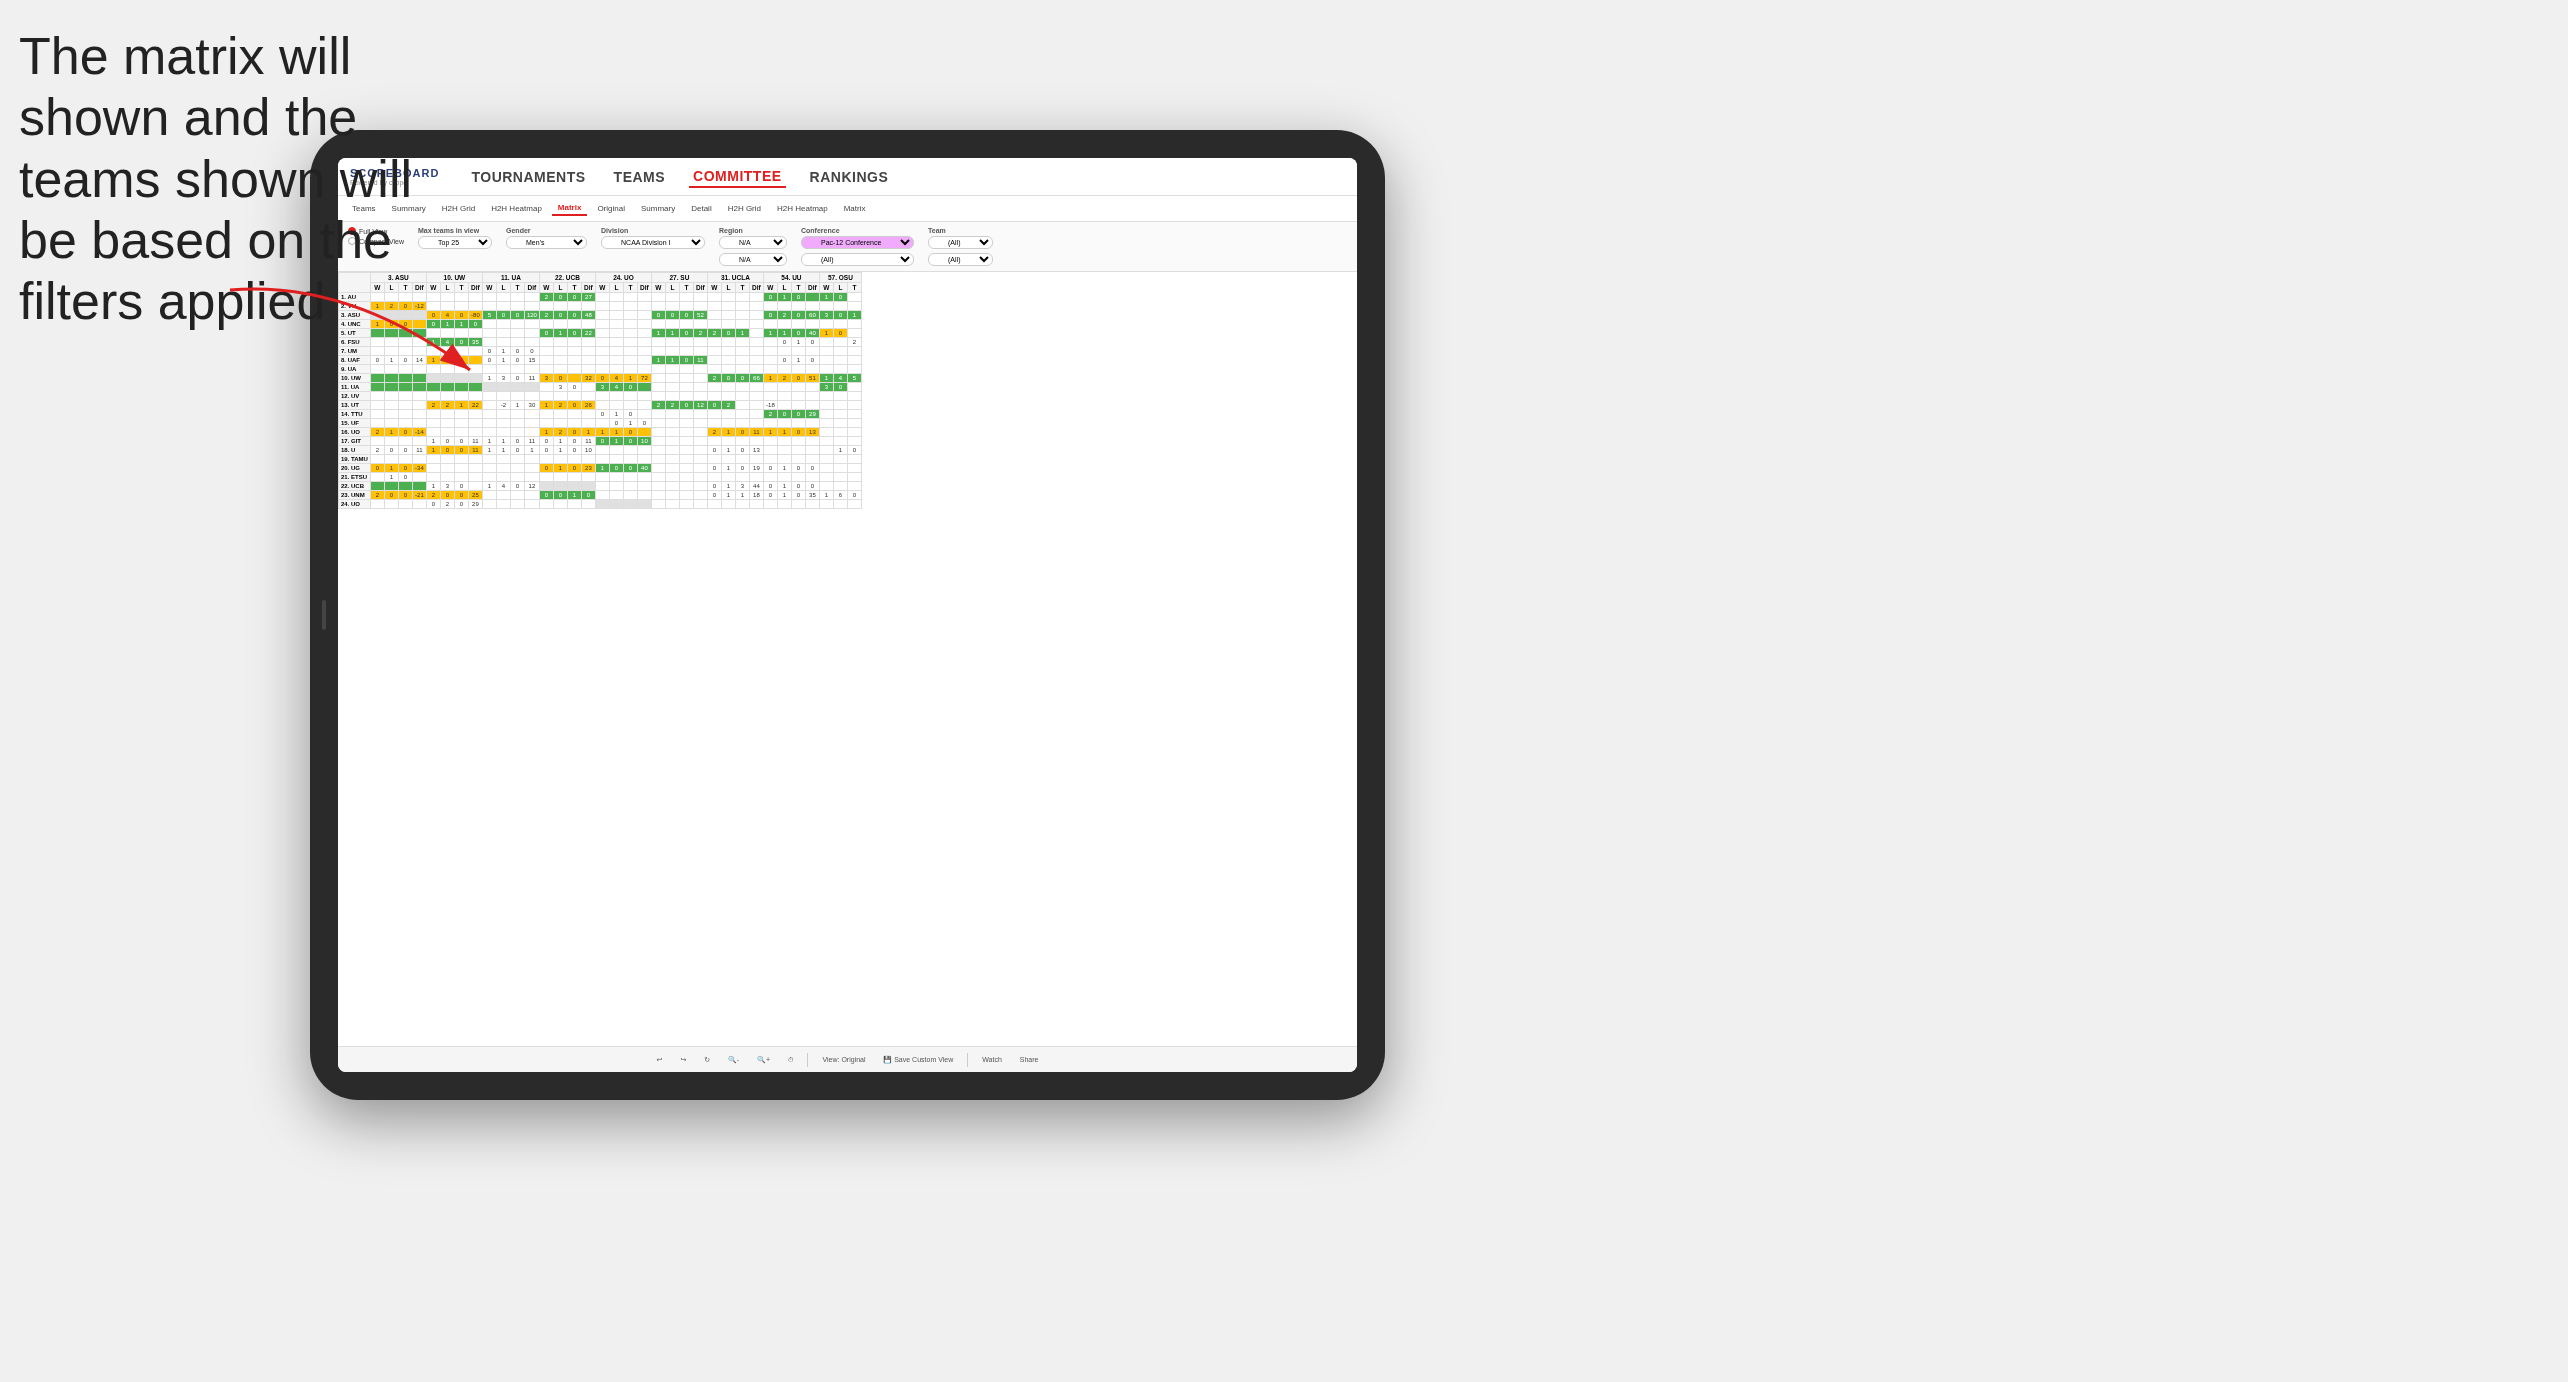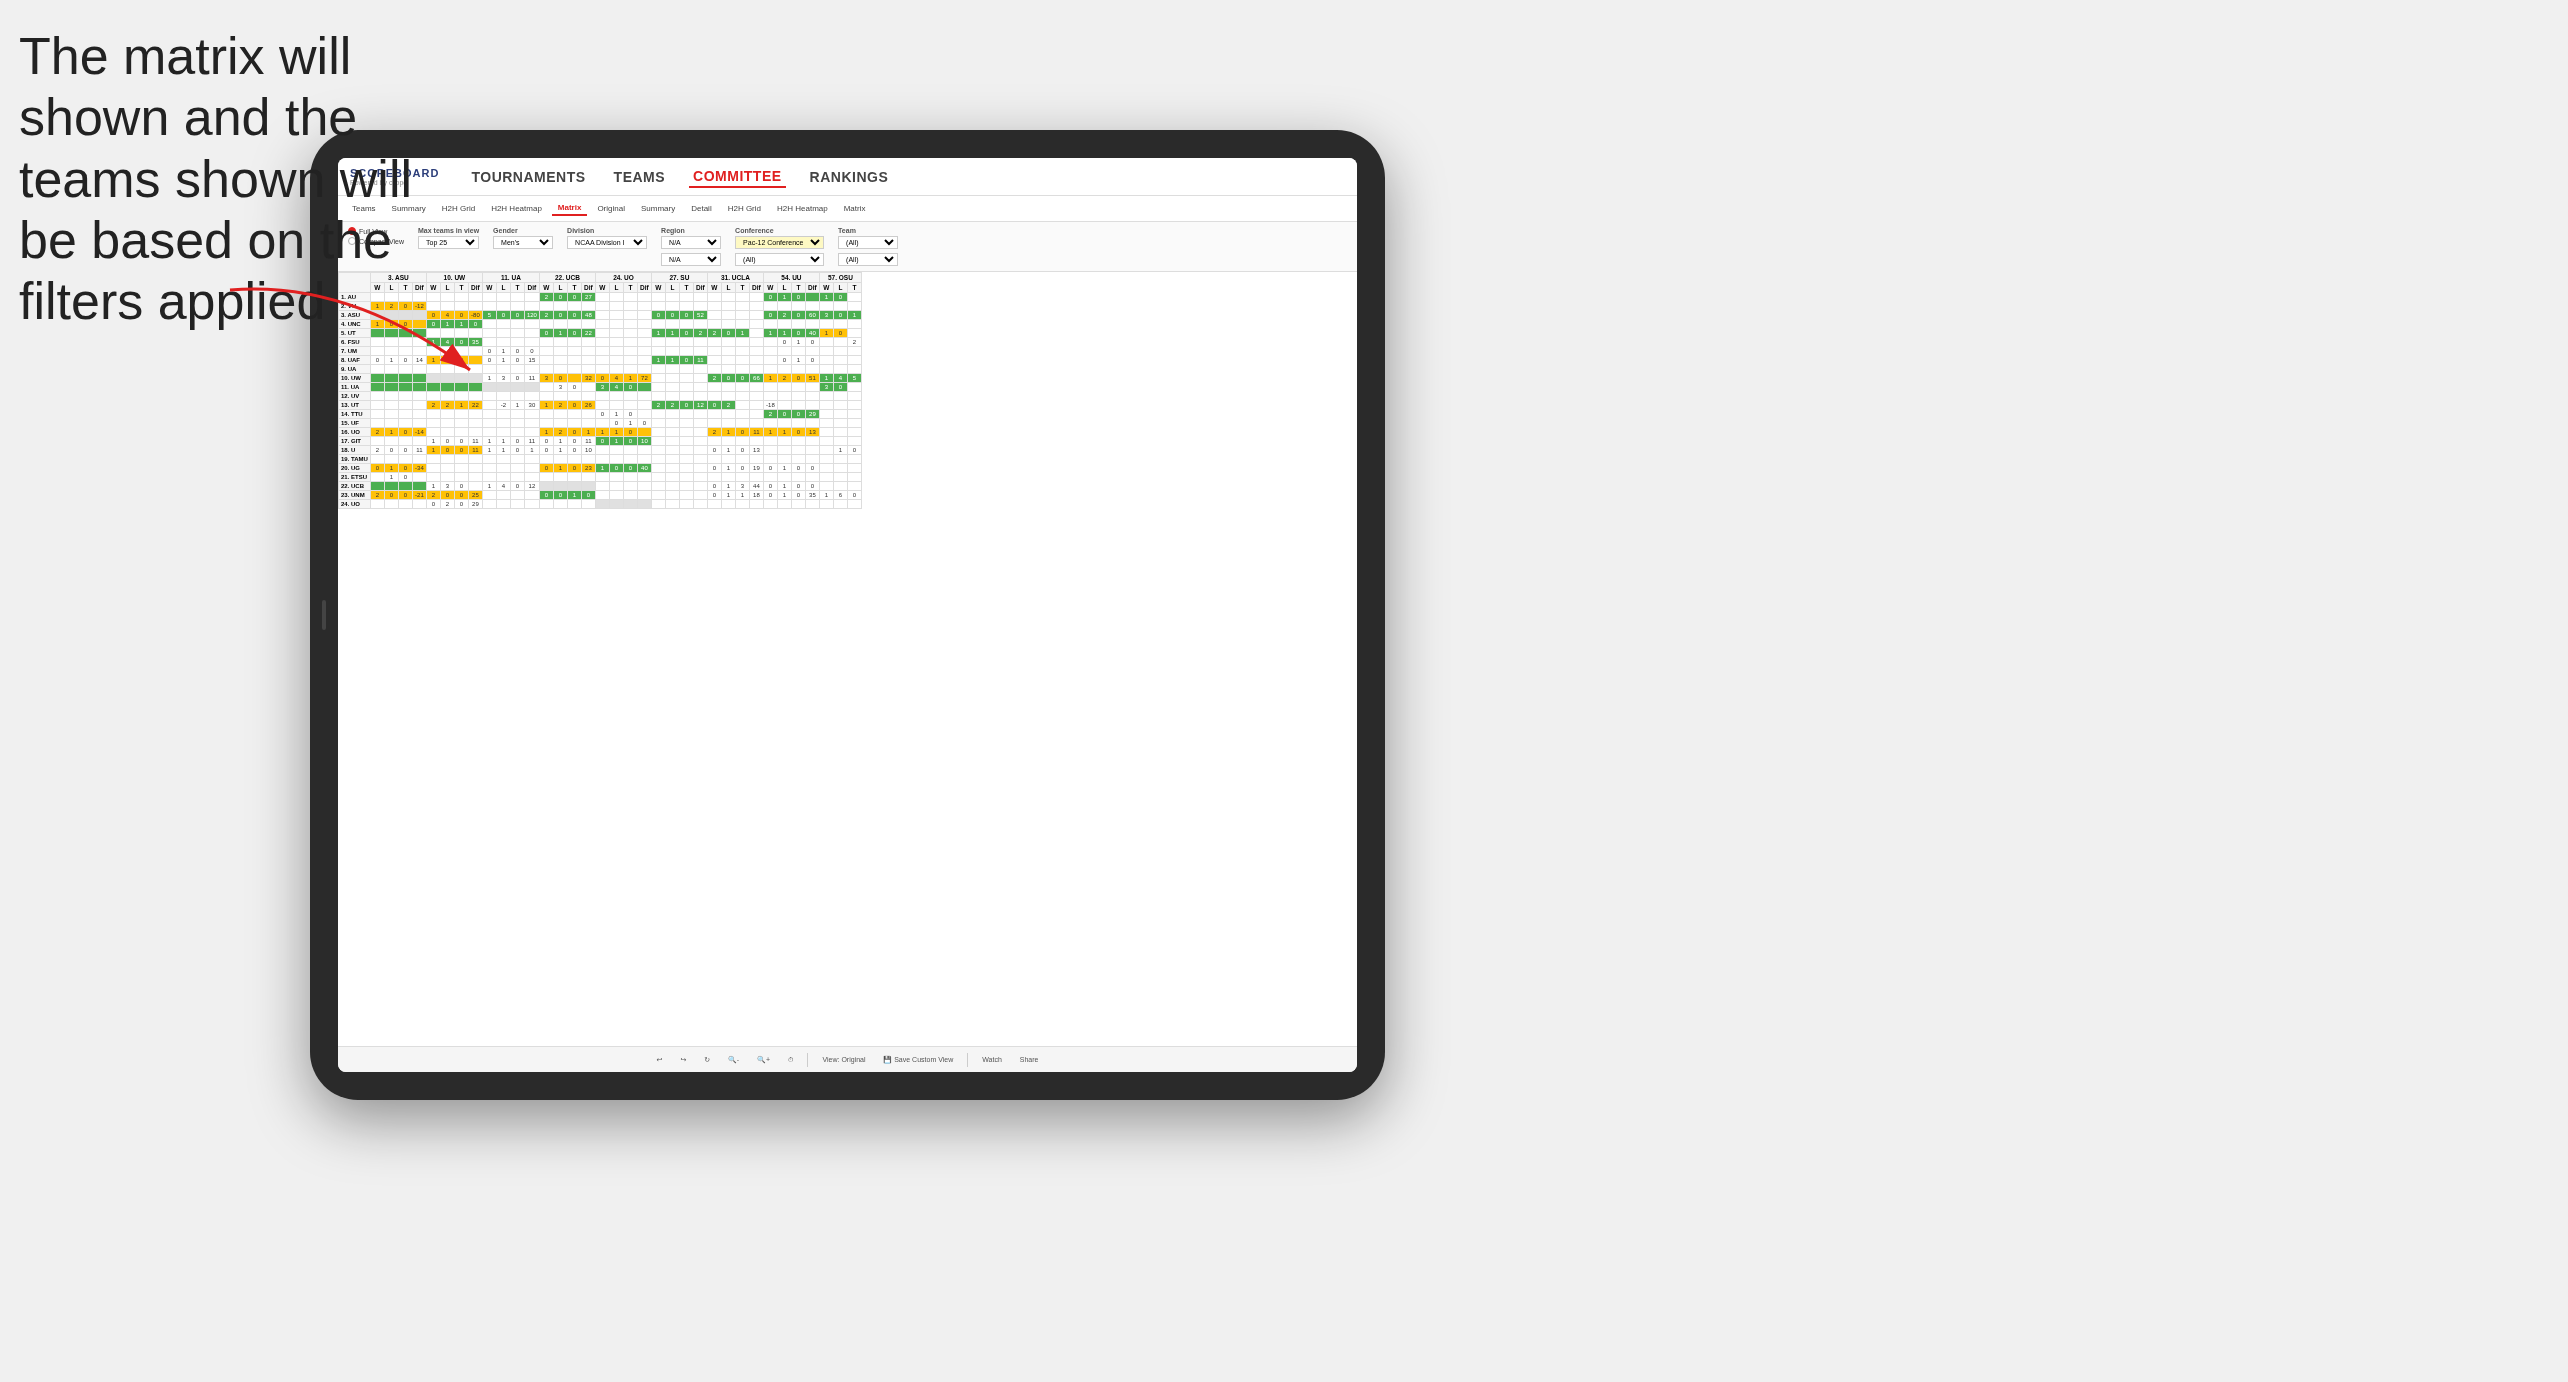--- a/index.html
+++ b/index.html
@@ -162,22 +162,22 @@
 
     .filter-label {
       font-size: 7px;
       color: #555;
       font-weight: 600;
     }
 
     .filter-select {
       font-size: 7px;
       border: 1px solid #ccc;
-      border-radius: 0;
-      padding: 1px 3px;
+      border-radius: 6px;
+      padding: 1px 15px;
       min-width: 60px;
       background: #fff;
     }
 
     
     .matrix-container {
       overflow: auto;
       flex: 1;
       background: #fff;
     }
@@ -371,21 +371,21 @@
             <option>East</option>
             <option>West</option>
           </select>
           <select class="filter-select" style="margin-top:2px">
             <option>N/A</option>
           </select>
         </div>
 
         <div class="filter-group">
           <span class="filter-label">Conference</span>
-          <select class="filter-select" style="min-width:80px;background:#fef9c3">
+          <select class="filter-select" style="min-width:80px;background:#f0abfc">
             <option>Pac-12 Conference</option>
             <option>(All)</option>
           </select>
           <select class="filter-select" style="margin-top:2px">
             <option>(All)</option>
           </select>
         </div>
 
         <div class="filter-group">
           <span class="filter-label">Team</span>

